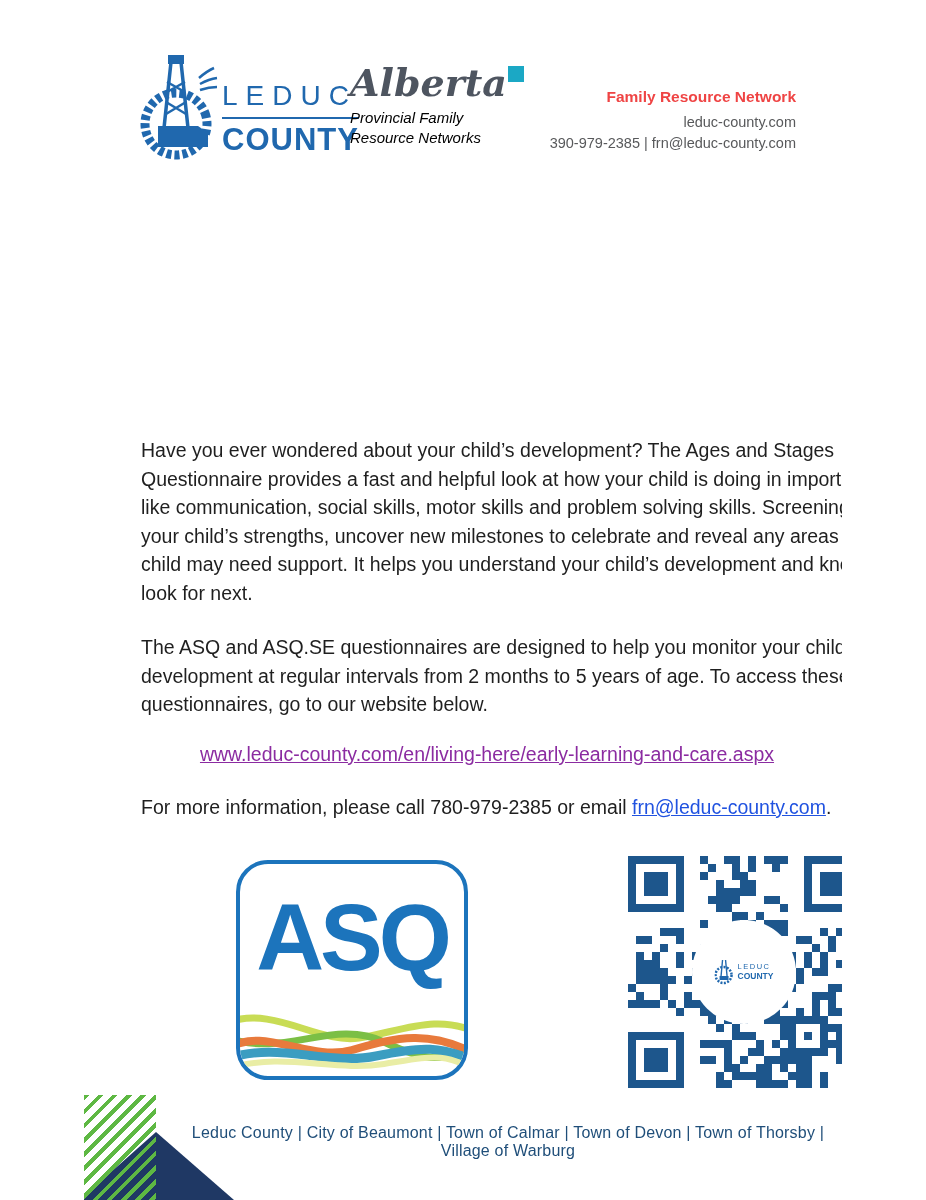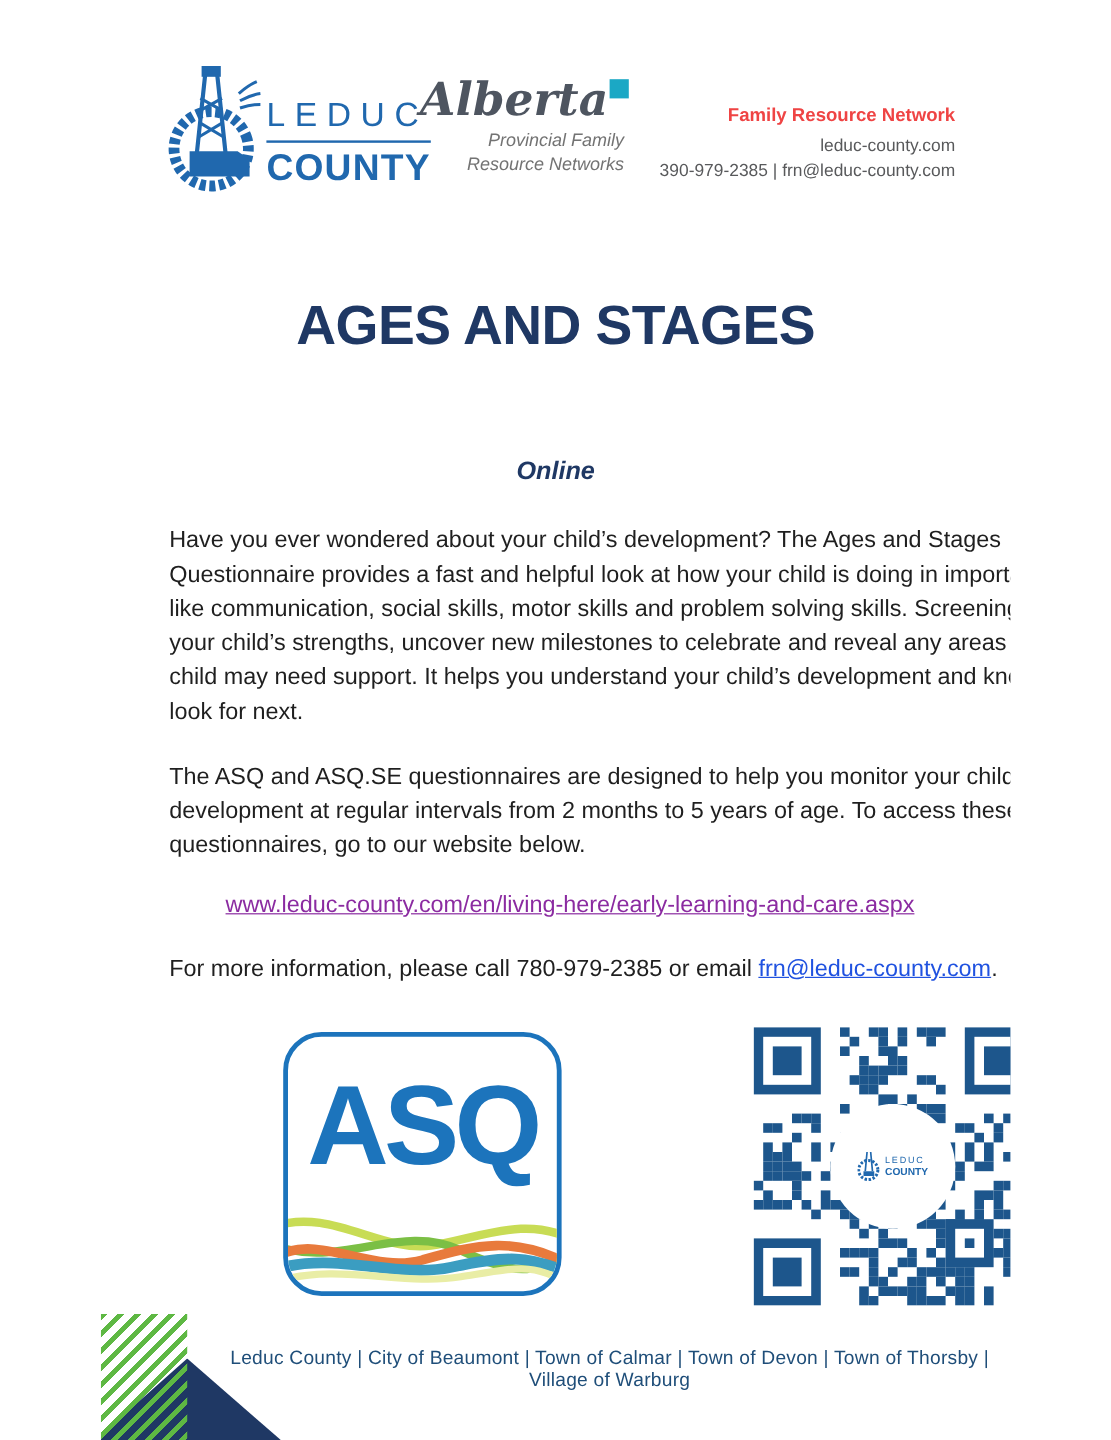--- a/index.html
+++ b/index.html
@@ -11,40 +11,40 @@
   .leduc-text{position:absolute;left:138px;top:80px;color:#2068AE;}
   .leduc-line1{font-size:28px;letter-spacing:8px;font-weight:400;
                border-bottom:2px solid #2068AE;padding:0 2px 5px 0;}
   .leduc-line2{font-size:31px;font-weight:700;letter-spacing:1px;margin-top:3px;}
   .alberta{position:absolute;left:266px;top:62px;width:190px;}
   .alberta-script-row{white-space:nowrap;}
   .alberta-script{font-family:"DejaVu Serif",serif;font-style:italic;font-weight:700;
                   font-size:38px;color:#4E5560;line-height:1.1;}
   .teal-sq{display:inline-block;width:16px;height:16px;background:#1BA8C5;
            margin-left:1px;vertical-align:14px;}
-  .alberta-sub{margin-top:4px;font-style:italic;font-size:15px;color:#737373;
-               text-align:right;line-height:20px;width:170px;}
+  .alberta-sub{margin-top:4px;font-style:italic;font-size:15px;color:#000000;
+               text-align:left;line-height:20px;width:170px;}
   .contact{position:absolute;right:46px;top:88px;text-align:right;}
   .contact-title{font-size:15.5px;font-weight:700;color:#ef4444;margin-bottom:6px;}
   .contact-line{font-size:14.5px;color:#58595B;line-height:21px;}
 
   
   .title-line{position:absolute;left:0;width:100%;text-align:center;
               font-size:46px;font-weight:700;color:#1F3864;letter-spacing:-0.5px;}
   .title-line1{top:244px;}
   .title-line2{top:309px;}
   .online{position:absolute;left:0;top:381px;width:100%;text-align:center;
           font-size:21px;font-weight:700;font-style:italic;color:#1F3864;}
 
   
   .para{position:absolute;left:57px;width:815px;font-size:19.5px;
         line-height:28.5px;color:#1F1F1F;}
   .para1{top:436px;}
   .para2{top:633px;}
-  .weblink-row{position:absolute;left:0;top:743px;width:100%;text-align:center;
+  .weblink-row{position:absolute;left:12px;top:743px;width:100%;text-align:center;
                font-size:19.5px;padding-left:12px;}
   .weblink{color:#8B2BA1;text-decoration:underline;cursor:pointer;}
   .info-row{position:absolute;left:57px;top:796px;font-size:19.5px;color:#1F1F1F;}
   .email-link{color:#2052E0;text-decoration:underline;cursor:pointer;}
 
   
   .asq-box{position:absolute;left:152px;top:860px;width:224px;height:212px;
            border:4px solid #1C74BC;border-radius:32px;background:#fff;overflow:hidden;}
   .asq-word{margin-top:27px;text-align:center;font-size:94px;font-weight:700;
             color:#1C74BC;letter-spacing:-4px;line-height:1;}
@@ -92,22 +92,20 @@
       <div>Resource Networks</div>
     </div>
   </div>
 
   <div class="contact">
     <div class="contact-title">Family Resource Network</div>
     <div class="contact-line">leduc-county.com</div>
     <div class="contact-line">390-979-2385 | frn@leduc-county.com</div>
   </div>
 
-  <div class="title-line title-line1">AGES AND STAGES</div>
-  <div class="online">Online</div>
 
   <div class="para para1">Have you ever wondered about your child’s development? The Ages and Stages Questionnaire provides a fast and helpful look at how your child is doing in important areas like communication, social skills, motor skills and problem solving skills. Screening can identify your child’s strengths, uncover new milestones to celebrate and reveal any areas where your child may need support. It helps you understand your child’s development and know what to look for next.</div>
   <div class="para para2">The ASQ and ASQ.SE questionnaires are designed to help you monitor your child’s development at regular intervals from 2 months to 5 years of age. To access these questionnaires, go to our website below.</div>
 
   <div class="weblink-row">
     <a class="weblink">www.leduc-county.com/en/living-here/early-learning-and-care.aspx</a>
   </div>
 
   <div class="info-row">
     <span>For more information, please call 780-979-2385 or email </span><a class="email-link">frn@leduc-county.com</a><span>.</span>

